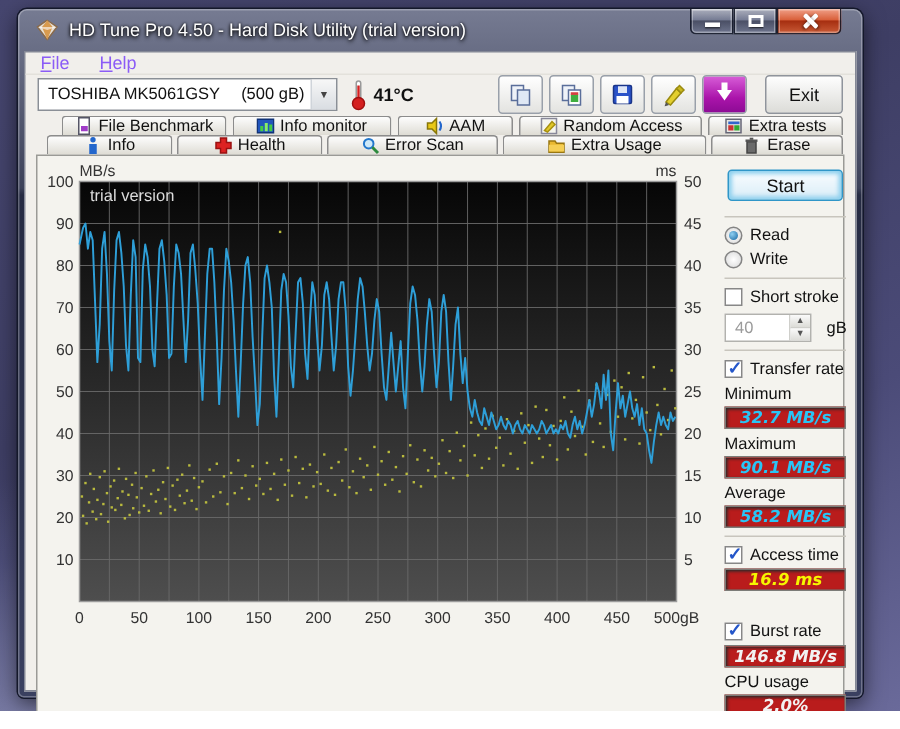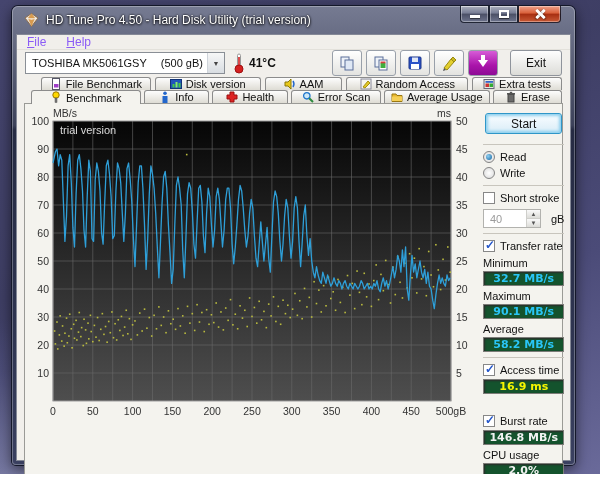--- a/index.html
+++ b/index.html
@@ -80,23 +80,23 @@
   .cb { flex:none; width:12px; height:12px; border:1px solid #878787; background:#fff; position:relative; }
   .cb.checked::after { content:'✓'; position:absolute; left:1px; top:-3px; font-size:12px; font-weight:bold; color:#2456c9; }
   .spin-row { display:flex; align-items:center; gap:10px; margin:3px 0 1px 0; }
   .spinbox { width:58px; height:19px; border:1px solid #b2b2ae; background:#fff; display:flex; }
   .spin-val { flex:1; display:flex; align-items:center; padding-left:6px; color:#9b9b9b; font-size:11px; }
   .spin-btns { width:14px; display:flex; flex-direction:column; border-left:1px solid #cfcfcb; }
   .spin-b { flex:1; display:flex; align-items:center; justify-content:center; font-size:6px; color:#555;
     background:linear-gradient(#fafafa,#dcdcd8); }
   .spin-b.up { border-bottom:1px solid #cfcfcb; }
   .lbl { margin:3px 0 1px 0; }
-  .lcd { height:15px; margin:1px 0; background:#14532d; border:1px solid #7c7c78;
+  .lcd { height:15px; margin:1px 0; background:#b91c1c; border:1px solid #7c7c78;
     box-shadow:inset 1px 1px 2px #2a2a2a; display:flex; align-items:center; justify-content:center;
-    font-size:11px; font-weight:bold; font-family:"DejaVu Sans", sans-serif; }
+    font-size:11px; font-weight:bold; font-family:"DejaVu Sans", sans-serif;font-style:italic; }
 </style>
 </head>
 <body>
 
 <div class="stage">
   <div class="window">
 
     <div class="titlebar">
       <svg width="15" height="14" viewBox="0 0 15 14">
         <polygon points="7.5,0.5 14,5 7.5,13.5 1,5" fill="#e8e2d8" stroke="#8a6a4a"></polygon>
@@ -179,21 +179,21 @@
           </svg>
           <span>File Benchmark</span>
         </div>
         <div class="tab" style="flex:1.3">
           <svg width="12" height="12" viewBox="0 0 12 12">
             <rect x="0.5" y="1.5" width="11" height="9" fill="#2255bb" stroke="#113377"></rect>
             <rect x="2.5" y="6" width="2" height="3.5" fill="#44cc44"></rect>
             <rect x="5.5" y="4" width="2" height="5.5" fill="#88ee66"></rect>
             <rect x="8.5" y="5" width="2" height="4.5" fill="#44cc44"></rect>
           </svg>
-          <span>Disk version</span>
+          <span>Info monitor</span>
         </div>
         <div class="tab" style="flex:0.95">
           <svg width="12" height="12" viewBox="0 0 12 12">
             <polygon points="1,4 4,4 7,1 7,11 4,8 1,8" fill="#e8c818" stroke="#887708"></polygon>
             <path d="M9 3 Q11 6 9 9" fill="none" stroke="#2266cc" stroke-width="1.4"></path>
           </svg>
           <span>AAM</span>
         </div>
         <div class="tab" style="flex:1.5">
           <svg width="12" height="12" viewBox="0 0 12 12">
@@ -207,27 +207,20 @@
             <rect x="1" y="1.5" width="10" height="9" fill="#e8e8e2" stroke="#667"></rect>
             <rect x="2.5" y="5.5" width="3.5" height="3.5" fill="#cc3333"></rect>
             <rect x="6.5" y="5.5" width="3.5" height="3.5" fill="#33aa33"></rect>
             <rect x="2.5" y="3" width="7.5" height="1.8" fill="#3366cc"></rect>
           </svg>
           <span>Extra tests</span>
         </div>
       </div>
 
       <div class="tabs2">
-        <div class="tab active" style="flex:1.6">
-          <svg width="12" height="13" viewBox="0 0 12 13">
-            <circle cx="6" cy="4" r="3.2" fill="#ffd800" stroke="#997700"></circle>
-            <rect x="5" y="7" width="2" height="4.5" fill="#777" stroke="#555" stroke-width="0.5"></rect>
-          </svg>
-          <span>Benchmark</span>
-        </div>
         <div class="tab" style="flex:0.95">
           <svg width="12" height="12" viewBox="0 0 12 12">
             <circle cx="6" cy="2.2" r="1.8" fill="#2266cc"></circle>
             <path d="M3.5 5 h5 v7 h-5 z" fill="#2266cc"></path>
           </svg>
           <span>Info</span>
         </div>
         <div class="tab" style="flex:1.1">
           <svg width="12" height="12" viewBox="0 0 12 12">
             <polygon points="4,1 8,1 8,4 11,4 11,8 8,8 8,11 4,11 4,8 1,8 1,4 4,4" fill="#dd2222" stroke="#991111"></polygon>
@@ -239,21 +232,21 @@
             <circle cx="4.8" cy="4.8" r="3.2" fill="#cde8f8" stroke="#2277cc" stroke-width="1.3"></circle>
             <line x1="7.2" y1="7.2" x2="11" y2="11" stroke="#2d8a3e" stroke-width="2"></line>
           </svg>
           <span>Error Scan</span>
         </div>
         <div class="tab" style="flex:1.55">
           <svg width="12" height="12" viewBox="0 0 12 12">
             <path d="M1 3 h4 l1 1.5 h5 v6 h-10 z" fill="#e8b830" stroke="#997711"></path>
             <path d="M1 5.5 h10 v4.5 h-10 z" fill="#f5cf55"></path>
           </svg>
-          <span>Average Usage</span>
+          <span>Extra Usage</span>
         </div>
         <div class="tab" style="flex:1.0">
           <svg width="12" height="12" viewBox="0 0 12 12">
             <rect x="3" y="3.5" width="6" height="7.5" fill="#6a6a6a" stroke="#444"></rect>
             <rect x="2" y="2" width="8" height="1.6" fill="#555"></rect>
             <rect x="4.8" y="0.8" width="2.4" height="1.4" fill="#555"></rect>
           </svg>
           <span>Erase</span>
         </div>
       </div>

